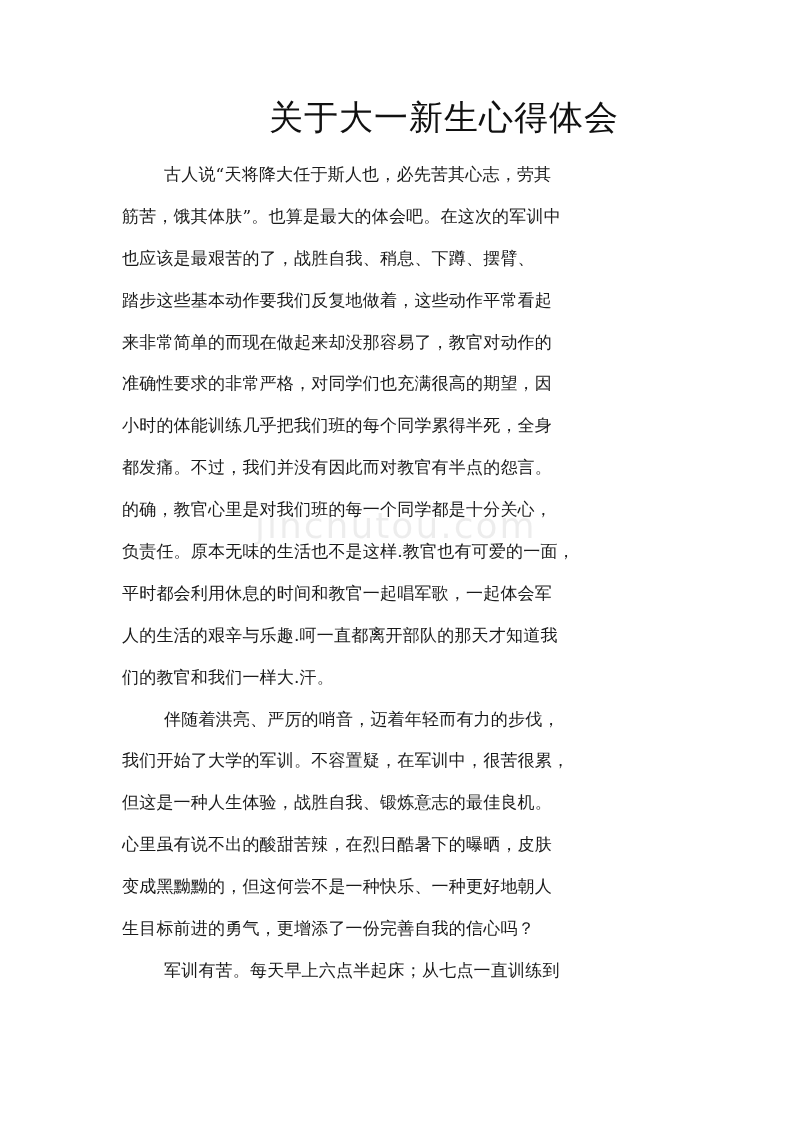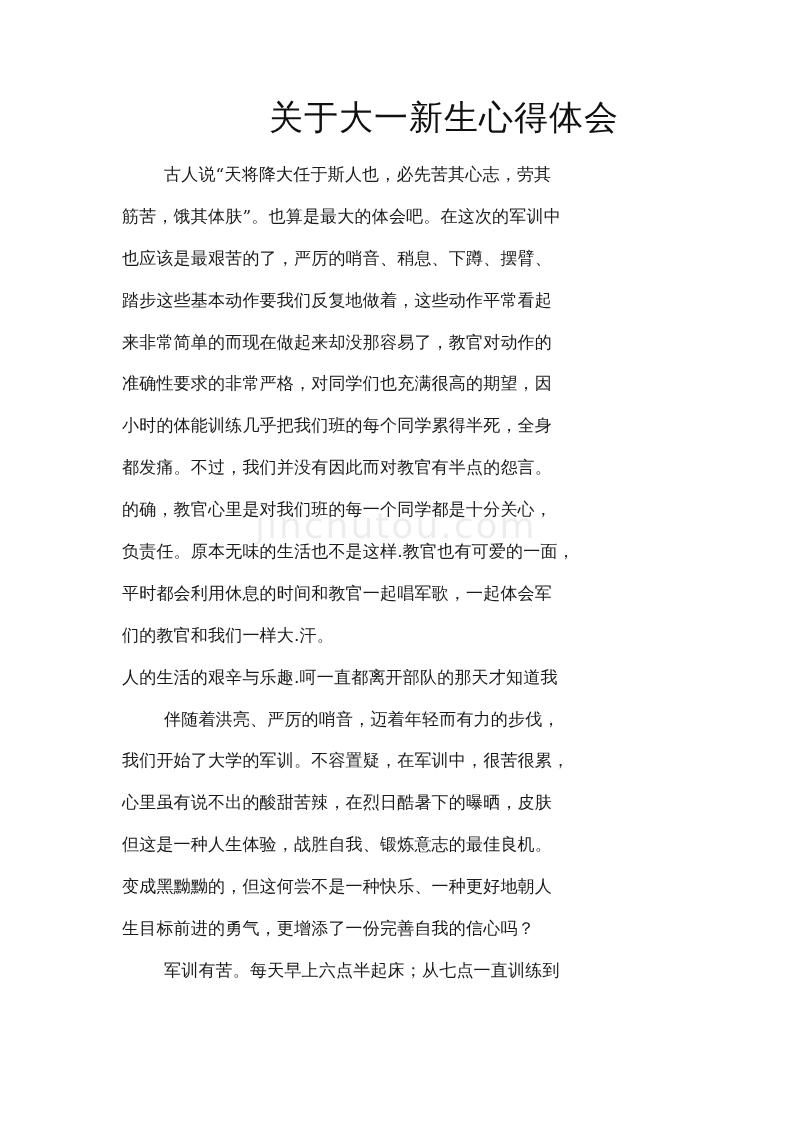--- a/index.html
+++ b/index.html
@@ -16,31 +16,31 @@
 </style>
 </head>
 <body>
 
 <div class="title">关于大一新生心得体会</div>
 <div class="watermark">jinchutou.com</div>
 
 <div class="body">
   <div class="line indent">古人说“天将降大任于斯人也，必先苦其心志，劳其</div>
   <div class="line">筋苦，饿其体肤”。也算是最大的体会吧。在这次的军训中</div>
-  <div class="line">也应该是最艰苦的了，严厉的哨音、稍息、下蹲、摆臂、</div>
+  <div class="line">也应该是最艰苦的了，战胜自我、稍息、下蹲、摆臂、</div>
   <div class="line">踏步这些基本动作要我们反复地做着，这些动作平常看起</div>
   <div class="line">来非常简单的而现在做起来却没那容易了，教官对动作的</div>
   <div class="line">准确性要求的非常严格，对同学们也充满很高的期望，因</div>
   <div class="line">小时的体能训练几乎把我们班的每个同学累得半死，全身</div>
   <div class="line">都发痛。不过，我们并没有因此而对教官有半点的怨言。</div>
   <div class="line">的确，教官心里是对我们班的每一个同学都是十分关心，</div>
   <div class="line">负责任。原本无味的生活也不是这样.教官也有可爱的一面，</div>
   <div class="line">平时都会利用休息的时间和教官一起唱军歌，一起体会军</div>
+  <div class="line">人的生活的艰辛与乐趣.呵一直都离开部队的那天才知道我</div>
   <div class="line">们的教官和我们一样大.汗。</div>
-  <div class="line">人的生活的艰辛与乐趣.呵一直都离开部队的那天才知道我</div>
   <div class="line indent">伴随着洪亮、严厉的哨音，迈着年轻而有力的步伐，</div>
   <div class="line">我们开始了大学的军训。不容置疑，在军训中，很苦很累，</div>
+  <div class="line">但这是一种人生体验，战胜自我、锻炼意志的最佳良机。</div>
   <div class="line">心里虽有说不出的酸甜苦辣，在烈日酷暑下的曝晒，皮肤</div>
-  <div class="line">但这是一种人生体验，战胜自我、锻炼意志的最佳良机。</div>
   <div class="line">变成黑黝黝的，但这何尝不是一种快乐、一种更好地朝人</div>
   <div class="line">生目标前进的勇气，更增添了一份完善自我的信心吗？</div>
   <div class="line indent">军训有苦。每天早上六点半起床；从七点一直训练到</div>
 </div>
 
 </body></html>

